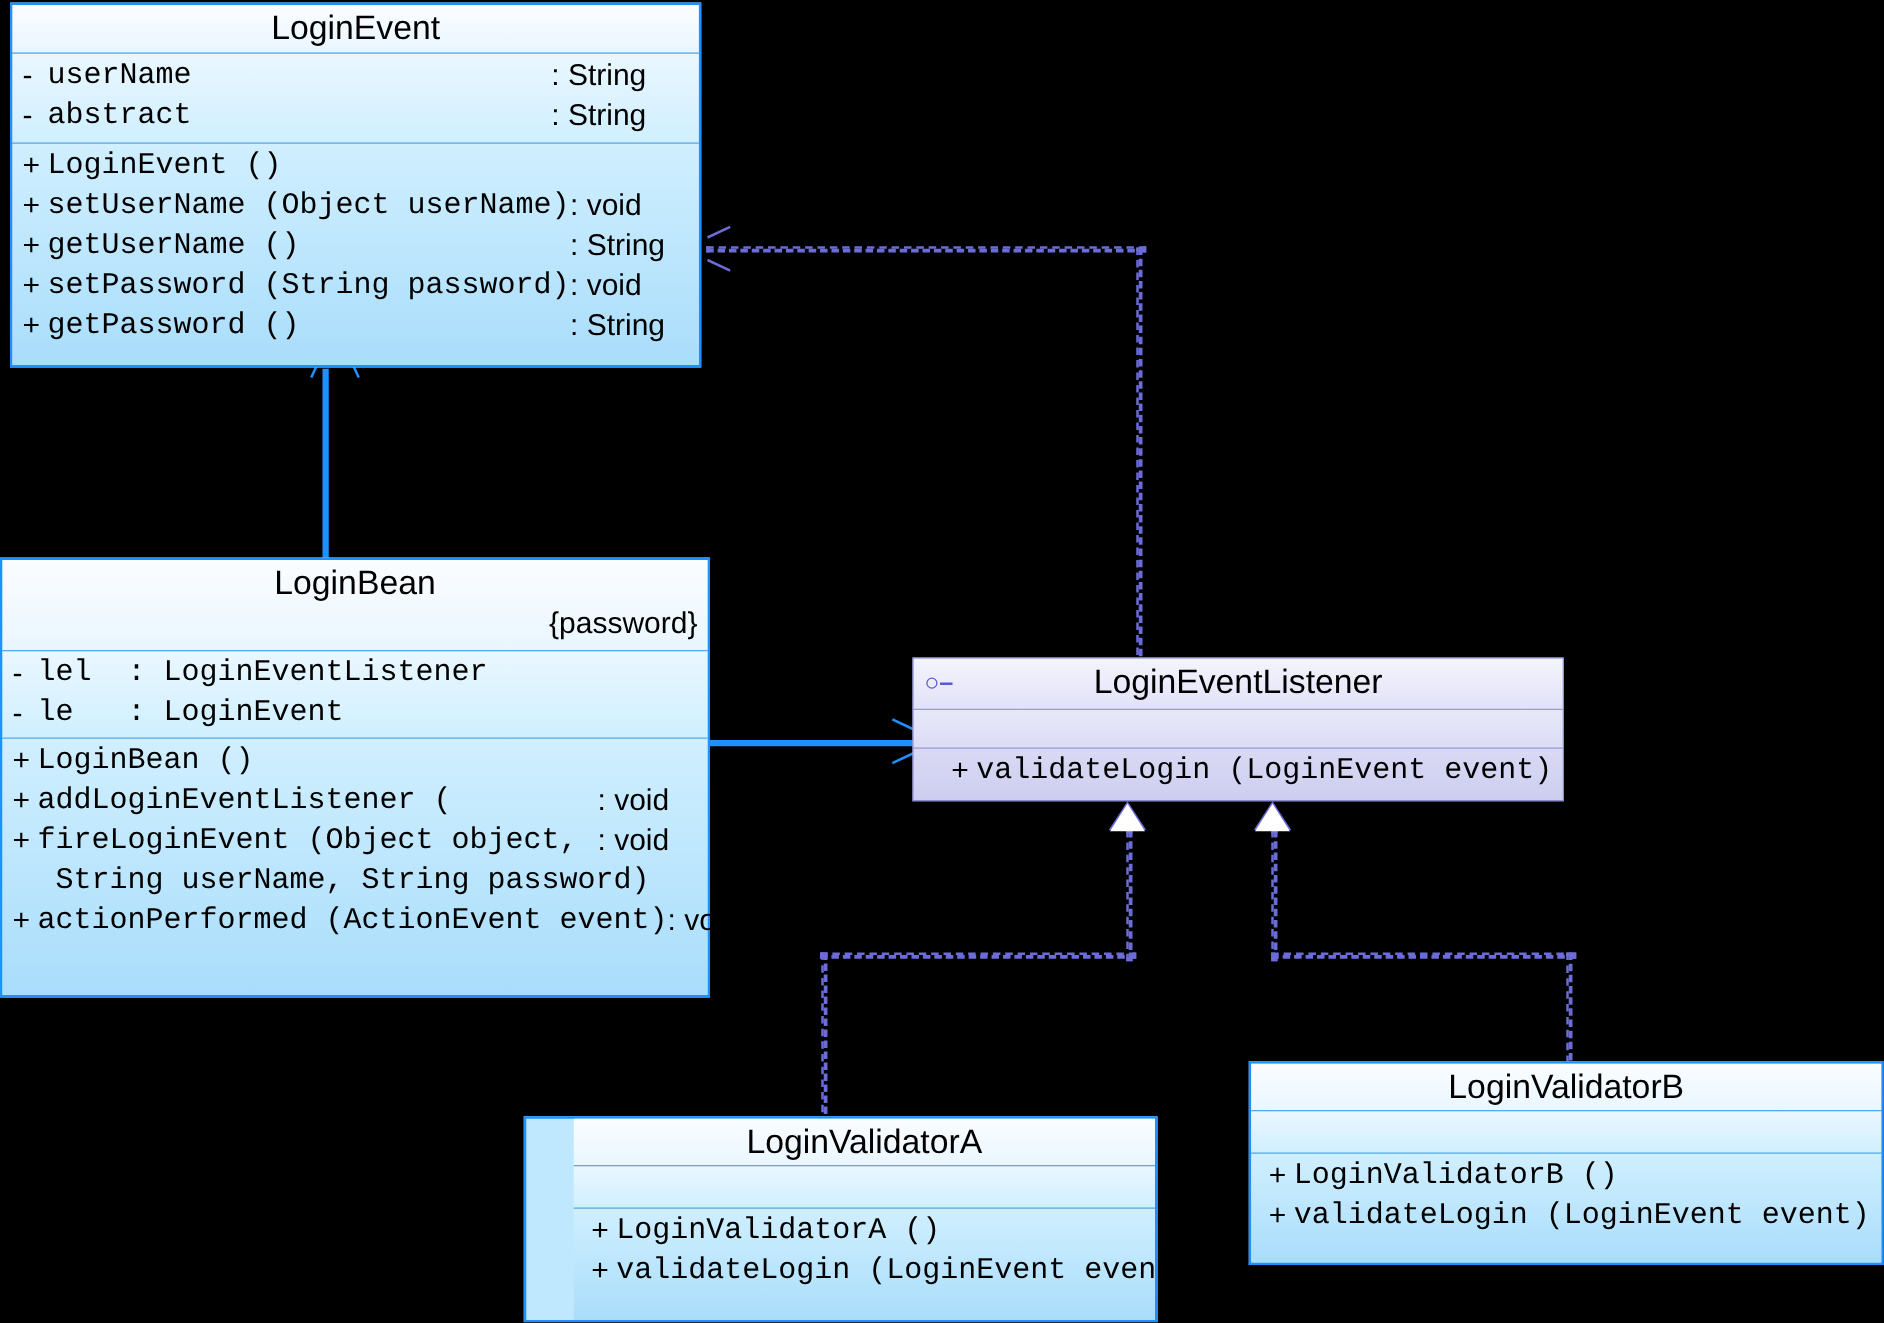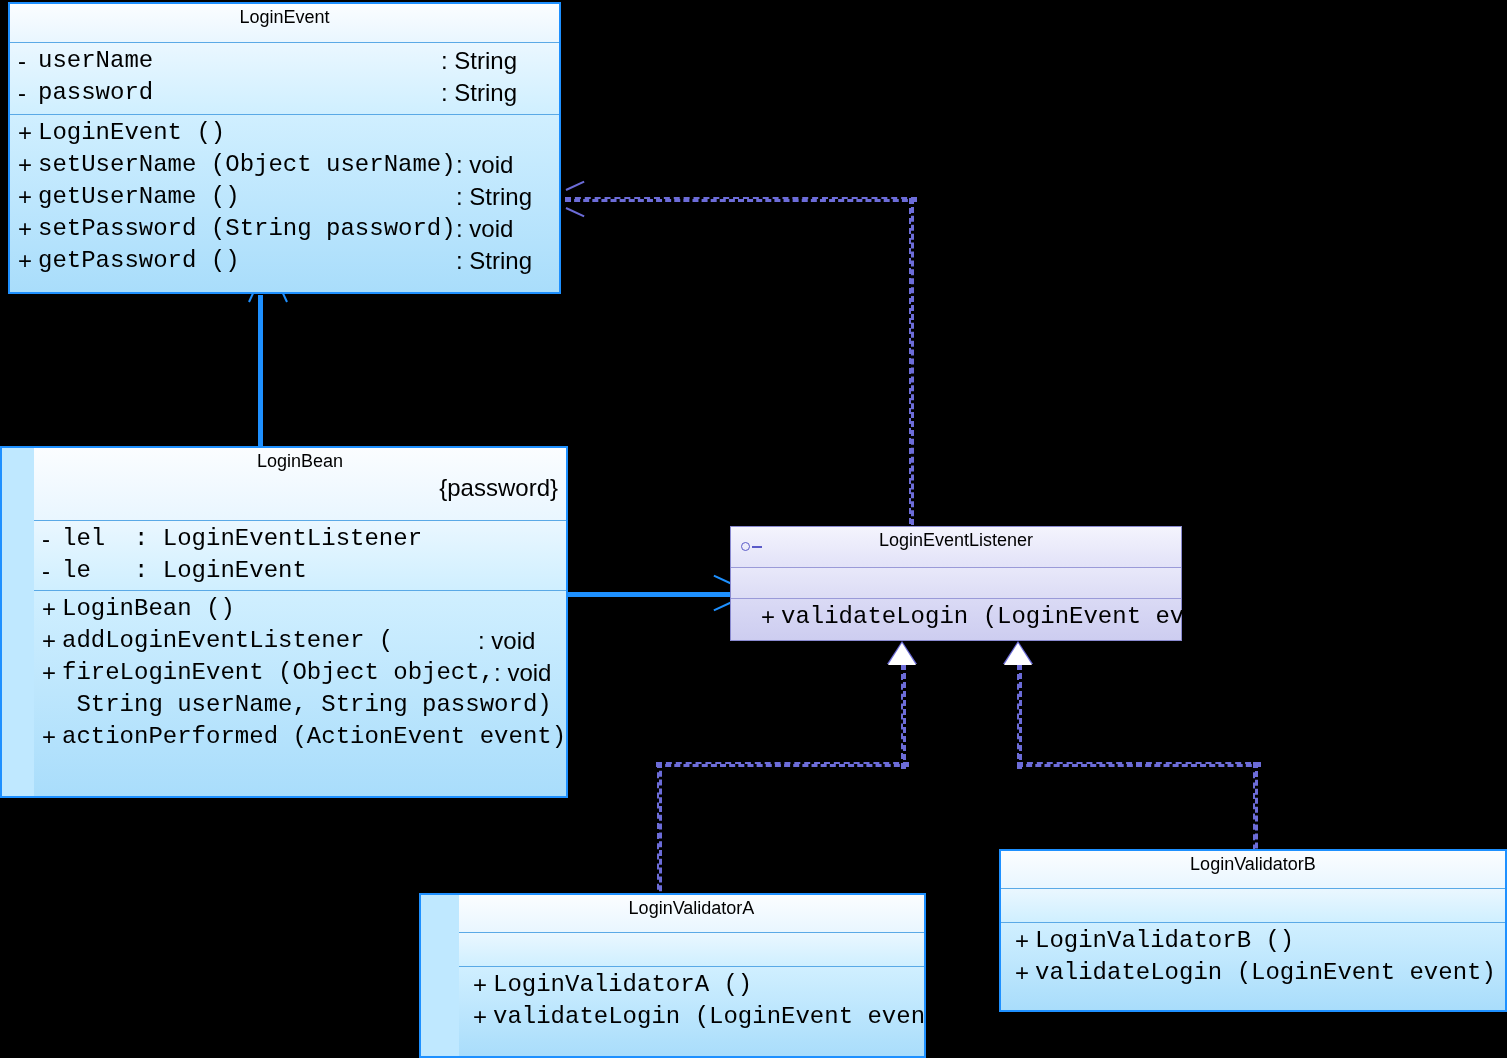--- a/index.html
+++ b/index.html
@@ -58,21 +58,21 @@
     text-align: center;
   }
   .uml-box.iface .c-attrs {
     background: linear-gradient(to bottom, #e8e8fa 0%, #dcdcf5 100%);
   }
   .uml-box.iface .c-ops {
     background: linear-gradient(to bottom, #dadaf5 0%, #cdcdf0 100%);
   }
 
   .cls-title {
-    font-size: 18px;
+    font-size: 27px;
     color: #000;
     line-height: 1.25;
     white-space: nowrap;
   }
   .cls-stereo {
     font-size: 24px;
     color: #000;
     text-align: right;
     line-height: 1.25;
     white-space: nowrap;
@@ -198,21 +198,21 @@
       <div class="cls-title">LoginEvent</div>
     </div>
     <div class="compartment c-attrs" style="height:72px;">
       <div class="member">
         <span class="mvis">-</span>
         <span class="msig">userName</span>
         <span class="mret" style="flex:0 0 110px;">: String</span>
       </div>
       <div class="member">
         <span class="mvis">-</span>
-        <span class="msig">password</span>
+        <span class="msig">abstract</span>
         <span class="mret" style="flex:0 0 110px;">: String</span>
       </div>
     </div>
     <div class="compartment c-ops" style="flex:1 1 auto;">
       <div class="member">
         <span class="mvis">+</span>
         <span class="msig">LoginEvent ()</span>
         <span class="mret" style="flex:0 0 95px;"></span>
       </div>
       <div class="member">
@@ -231,21 +231,21 @@
         <span class="mret" style="flex:0 0 95px;">: void</span>
       </div>
       <div class="member">
         <span class="mvis">+</span>
         <span class="msig">getPassword ()</span>
         <span class="mret" style="flex:0 0 95px;">: String</span>
       </div>
     </div>
   </div>
 
-  <div class="uml-box" id="box-login-bean" style="left:0px; top:446px; width:568px; height:352px;padding-left:32px;">
+  <div class="uml-box" id="box-login-bean" style="left:0px; top:446px; width:568px; height:352px;">
     <div class="compartment c-name" style="height:72px;">
       <div class="cls-title">LoginBean</div>
       <div class="cls-stereo">{password}</div>
     </div>
     <div class="compartment c-attrs" style="height:70px;">
       <div class="member">
         <span class="mvis">-</span>
         <span class="msig">lel  : LoginEventListener</span>
       </div>
       <div class="member">
@@ -279,21 +279,21 @@
         <span class="mret" style="flex:0 0 80px;"></span>
       </div>
       <div class="member">
         <span class="mvis">+</span>
         <span class="msig">actionPerformed (ActionEvent event)</span>
         <span class="mret" style="flex:0 0 80px;">: void</span>
       </div>
     </div>
   </div>
 
-  <div class="uml-box iface" id="box-login-event-listener" style="left:730px; top:526px; width:452px; height:115px;">
+  <div class="uml-box iface" id="box-login-event-listener" style="left:730px; top:526px; width:521px; height:115px;">
     <div class="compartment c-name" style="height:40px;">
       <div class="iface-icon">
         <div class="ring"></div>
         <div class="stem"></div>
       </div>
       <div class="cls-title">LoginEventListener</div>
     </div>
     <div class="compartment c-attrs" style="height:31px;"></div>
     <div class="compartment c-ops" style="flex:1 1 auto;">
       <div class="member" style="padding-left:22px;">

